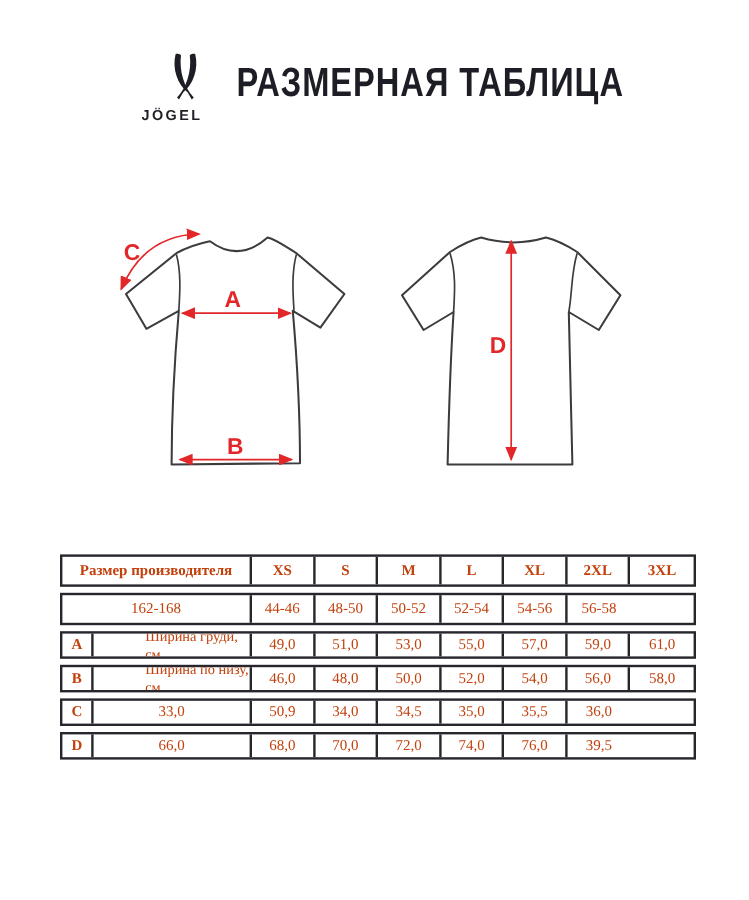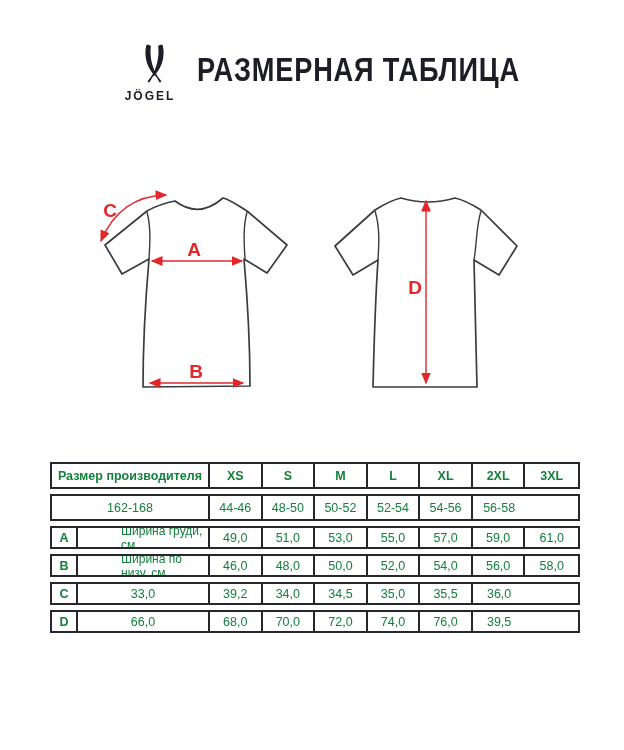--- a/index.html
+++ b/index.html
@@ -2,21 +2,21 @@
 <html><head>
 <meta charset="utf-8">
 <style>
   * { margin:0; padding:0; box-sizing:border-box; }
   html,body { width:624px; height:750px; background:#ffffff; }
   body { font-family:"Liberation Sans","DejaVu Sans",sans-serif; color:#1d1d26; position:relative; overflow:hidden; }
   .page { position:absolute; inset:0; background:#fff; }
 
   
   .logo-mark { position:absolute; left:140px; top:44px; width:29px; height:40px; }
-  .wordmark { position:absolute; left:118px; top:89px; width:64px; text-align:center;
+  .wordmark { position:absolute; left:118px; top:89px; width:64px; 
               font-size:12px; font-weight:bold; letter-spacing:2px; color:#1d1d26; }
   .page-title { position:absolute; left:197px; top:50px; font-size:34px; font-weight:bold;
                 letter-spacing:1px; white-space:nowrap; color:#1d1d26;
                 transform:scaleX(.8); transform-origin:left center; }
 
   
   .diagram { position:absolute; }
   .front-svg { left:95px; top:185px; }
   .back-svg  { left:328px; top:185px; }
   .shirt { fill:none; stroke:#3c3c40; stroke-width:1.7; stroke-linejoin:round; stroke-linecap:round; }
@@ -25,21 +25,21 @@
   .dim-label { fill:#e2262a; font-family:"Liberation Sans","DejaVu Sans",sans-serif;
                font-size:19px; font-weight:bold; }
 
   
   .size-table { position:absolute; left:50px; top:462px; width:530px;
                 display:flex; flex-direction:column; row-gap:5px; }
   .t-row { display:grid; border:2px solid #26262c; background:#fff; }
   .t-row.head { grid-template-columns:158px repeat(7,1fr); height:27px; }
   .t-row.data { grid-template-columns:26px 132px repeat(7,1fr); height:23px; }
   .cell { display:flex; align-items:center; justify-content:center;
-          font-size:12.5px; color:#15803d; border-right:2px solid #26262c; overflow:hidden; }
+          font-size:12.5px; color:#c2410c; border-right:2px solid #26262c; overflow:hidden;font-family:Liberation Serif, serif; }
   .t-row .cell:last-child { border-right:none; }
   .cell.bold { font-weight:bold; }
   .cell.param { font-size:12px;padding-left:43px; }
 </style>
 </head>
 <body>
 
 <div class="page">
 
   <svg class="logo-mark" viewBox="0 0 30 40" aria-hidden="true">
@@ -142,21 +142,21 @@
       <div class="cell">50,0</div>
       <div class="cell">52,0</div>
       <div class="cell">54,0</div>
       <div class="cell">56,0</div>
       <div class="cell">58,0</div>
     </div>
 
     <div class="t-row data">
       <div class="cell bold">C</div>
       <div class="cell">33,0</div>
-      <div class="cell">39,2</div>
+      <div class="cell">50,9</div>
       <div class="cell">34,0</div>
       <div class="cell">34,5</div>
       <div class="cell">35,0</div>
       <div class="cell">35,5</div>
       <div class="cell">36,0</div>
     </div>
 
     <div class="t-row data">
       <div class="cell bold">D</div>
       <div class="cell">66,0</div>

